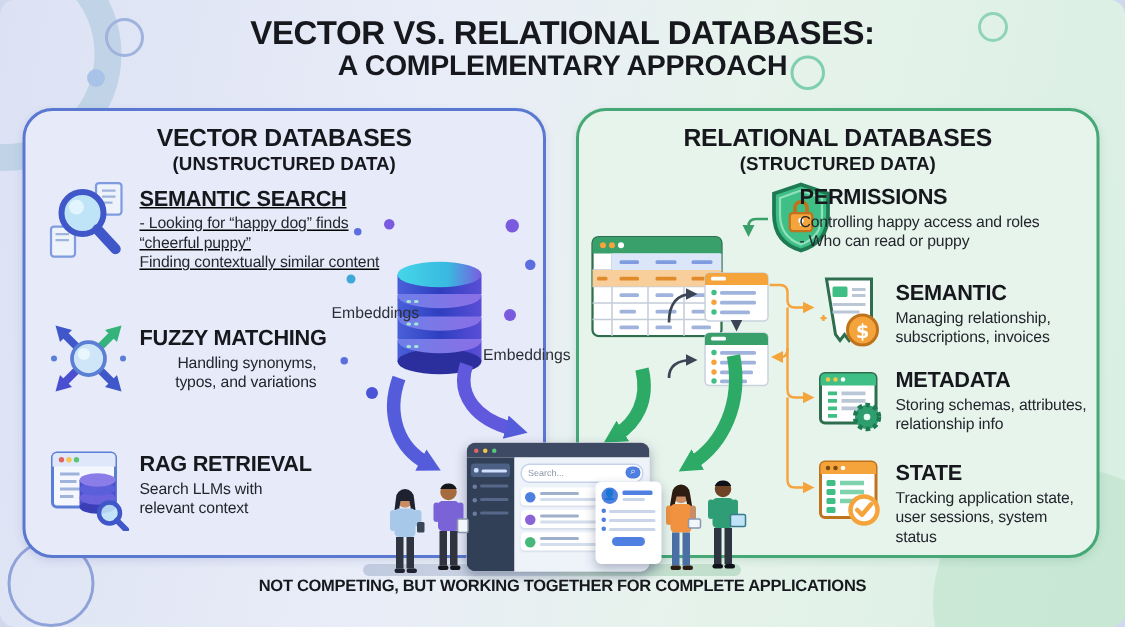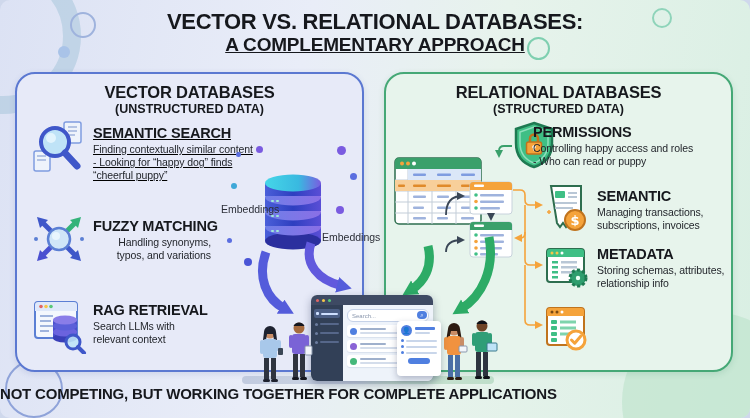--- a/index.html
+++ b/index.html
@@ -4,22 +4,22 @@
 <style>
   html,body{margin:0;padding:0;}
   body{font-family:"Liberation Sans", sans-serif; background:#cfd8ec;}
   #canvas{position:relative;width:750px;height:418px;overflow:hidden;
     background:linear-gradient(100deg,#dce2f4 0%,#e9edf8 38%,#e7f3ec 62%,#d9efe3 100%);border-radius:10px;}
   .deco{position:absolute;border-radius:50%;pointer-events:none;}
 
   
   .main-title{position:absolute;left:0;right:0;top:9px;text-align:center;color:#16181d;z-index:6;}
   .main-title .t1{font-size:22px;font-weight:800;letter-spacing:-0.3px;line-height:1.15;}
-  .main-title .t2{font-size:19px;font-weight:800;letter-spacing:-0.2px;line-height:1.15;text-decoration:underline;}
-  .footer-text{position:absolute;left:0;right:0;top:385px;font-size:15px;
+  .main-title .t2{font-size:19px;font-weight:800;letter-spacing:-0.2px;line-height:1.15;}
+  .footer-text{position:absolute;left:0;right:0;top:385px;text-align:center;font-size:11px;
     font-weight:800;color:#16181d;letter-spacing:-0.2px;z-index:6;}
 
   
   .panel{position:absolute;top:72px;width:349px;height:300px;border-radius:20px;z-index:1;box-sizing:border-box;}
   .panel-left{left:15px;background:#e7eaf8;border:2px solid #5b78d1;box-shadow:0 2px 6px rgba(60,80,160,.15);}
   .panel-right{left:384px;background:#e7f4ec;border:2px solid #45a876;box-shadow:0 2px 6px rgba(40,120,80,.15);}
   .panel-head{padding-top:9px;text-align:center;color:#16181d;}
   .panel-head .ph1{font-size:16.5px;font-weight:800;letter-spacing:-0.2px;}
   .panel-head .ph2{font-size:12.5px;font-weight:800;}
 
@@ -114,22 +114,22 @@
       <rect x="2" y="31" width="16" height="20" rx="2" fill="#eef3fb" stroke="#7f9ce0" stroke-width="1.5"></rect>
       <line x1="5" y1="36" x2="14" y2="36" stroke="#9fb3dd" stroke-width="1.5"></line>
       <line x1="5" y1="40" x2="14" y2="40" stroke="#9fb3dd" stroke-width="1.5"></line>
       <circle cx="23" cy="22" r="14" fill="#bfe3f7" stroke="#3f57c9" stroke-width="4"></circle>
       <circle cx="19" cy="18" r="5" fill="#e2f4fd"></circle>
       <line x1="33" y1="33" x2="45" y2="46" stroke="#3f57c9" stroke-width="7" stroke-linecap="round"></line>
     </svg>
   </div>
   <div class="feat" style="left:93px;top:125px;width:178px;text-decoration:underline;">
     <div class="feat-title">SEMANTIC SEARCH</div>
+    <div class="feat-desc" style="width:170px;">- Looking for “happy dog” finds “cheerful puppy”</div>
     <div class="feat-desc">Finding contextually similar content</div>
-    <div class="feat-desc" style="width:170px;">- Looking for “happy dog” finds “cheerful puppy”</div>
   </div>
 
   <div class="feat-icon" style="left:33px;top:213px;">
     <svg width="52" height="52" viewBox="0 0 52 52">
       <circle cx="3" cy="26" r="2" fill="#5b7fd4"></circle>
         <circle cx="49" cy="26" r="2" fill="#5b7fd4"></circle>
       <line x1="18" y1="18" x2="10" y2="10" stroke="#3f57c9" stroke-width="5"></line>
       <path d="M4,4 L15,7 L7,15 Z" fill="#3f57c9"></path>
       <line x1="34" y1="18" x2="42" y2="10" stroke="#34b37a" stroke-width="5"></line>
       <path d="M48,4 L45,15 L37,7 Z" fill="#34b37a"></path>
@@ -248,21 +248,21 @@
       <line x1="23" y1="13" x2="32" y2="13" stroke="#b9c7d6" stroke-width="2"></line>
       <line x1="10" y1="19" x2="32" y2="19" stroke="#b9c7d6" stroke-width="2"></line>
       <line x1="10" y1="24" x2="28" y2="24" stroke="#b9c7d6" stroke-width="2"></line>
       <circle cx="30" cy="36" r="10" fill="#f5a33b" stroke="#c0731d" stroke-width="2"></circle>
       <text x="30" y="41" text-anchor="middle" font-family="DejaVu Sans, sans-serif" font-size="13" font-weight="bold" fill="#fff">$</text>
       <path d="M2,28 h4 M4,26 v4" stroke="#f5a33b" stroke-width="1.5"></path>
     </svg>
   </div>
   <div class="feat" style="left:597px;top:188px;width:140px;">
     <div class="feat-title">SEMANTIC</div>
-    <div class="feat-desc" style="width:132px;">Managing transactions, subscriptions, invoices</div>
+    <div class="feat-desc" style="width:132px;">Managing relationship, subscriptions, invoices</div>
     <div class="feat-desc"></div>
   </div>
 
   <div class="feat-icon" style="left:545px;top:245px;">
     <svg width="44" height="44" viewBox="0 0 44 44">
       <rect x="2" y="4" width="37" height="33" rx="3" fill="#fff" stroke="#2e6e4f" stroke-width="2"></rect>
       <path d="M2,7 a3,3 0 0 1 3,-3 h31 a3,3 0 0 1 3,3 v5 h-37 Z" fill="#3fbf85"></path>
       <circle cx="7" cy="8" r="1.5" fill="#f5c54a"></circle>
         <circle cx="12" cy="8" r="1.5" fill="#f5c54a"></circle>
         <circle cx="17" cy="8" r="1.5" fill="#fff"></circle>
@@ -298,20 +298,25 @@
           <rect x="15" y="14.5" width="16" height="3" fill="#7fd4ad"></rect>
         <rect x="6" y="20" width="6" height="4" rx="1" fill="#3fbf85"></rect>
           <rect x="15" y="20.5" width="16" height="3" fill="#7fd4ad"></rect>
         <rect x="6" y="26" width="6" height="4" rx="1" fill="#3fbf85"></rect>
           <rect x="15" y="26.5" width="12" height="3" fill="#7fd4ad"></rect>
         <rect x="6" y="32" width="6" height="4" rx="1" fill="#3fbf85"></rect>
       </g>
       <circle cx="31" cy="34" r="9" fill="#fff" stroke="#f5a33b" stroke-width="3"></circle>
       <path d="M26.5,34 l3.2,3.2 l6,-7" fill="none" stroke="#f5a33b" stroke-width="3" stroke-linecap="round" stroke-linejoin="round"></path>
     </svg>
+  </div>
+  <div class="feat" style="left:597px;top:308px;width:140px;">
+    <div class="feat-title">STATE</div>
+    <div class="feat-desc" style="width:124px;">Tracking application state, user sessions, system status</div>
+    <div class="feat-desc"></div>
   </div>
 
   <div class="feat-icon" style="left:394px;top:157px;">
     <svg width="88" height="68" viewBox="0 0 88 68">
       <rect x="1" y="1" width="86" height="66" rx="4" fill="#fff" stroke="#2e6e4f" stroke-width="1.5"></rect>
       <path d="M1,5 a4,4 0 0 1 4,-4 h78 a4,4 0 0 1 4,4 v7 h-86 Z" fill="#3aa06b"></path>
       <circle cx="8" cy="6.5" r="2" fill="#f5a33b"></circle>
         <circle cx="14" cy="6.5" r="2" fill="#f5a33b"></circle>
         <circle cx="20" cy="6.5" r="2" fill="#fff"></circle>
       <g stroke="#c3cdd8" stroke-width="1">

